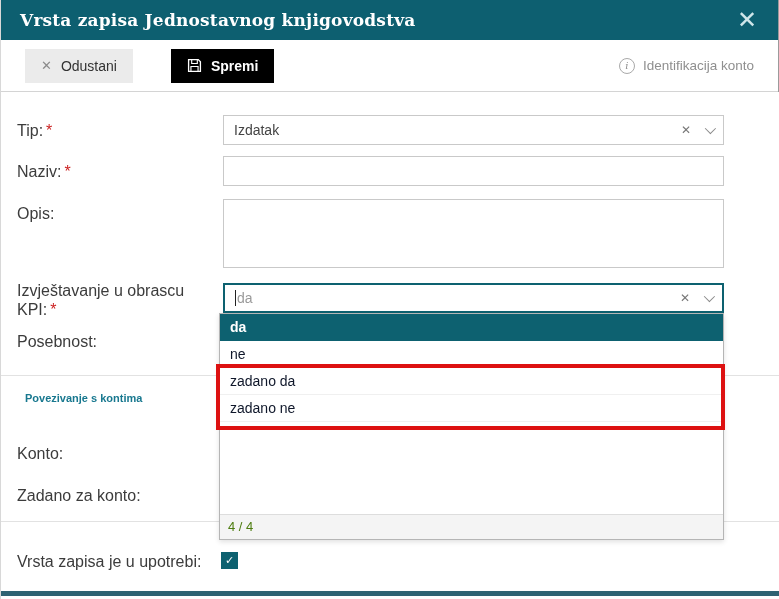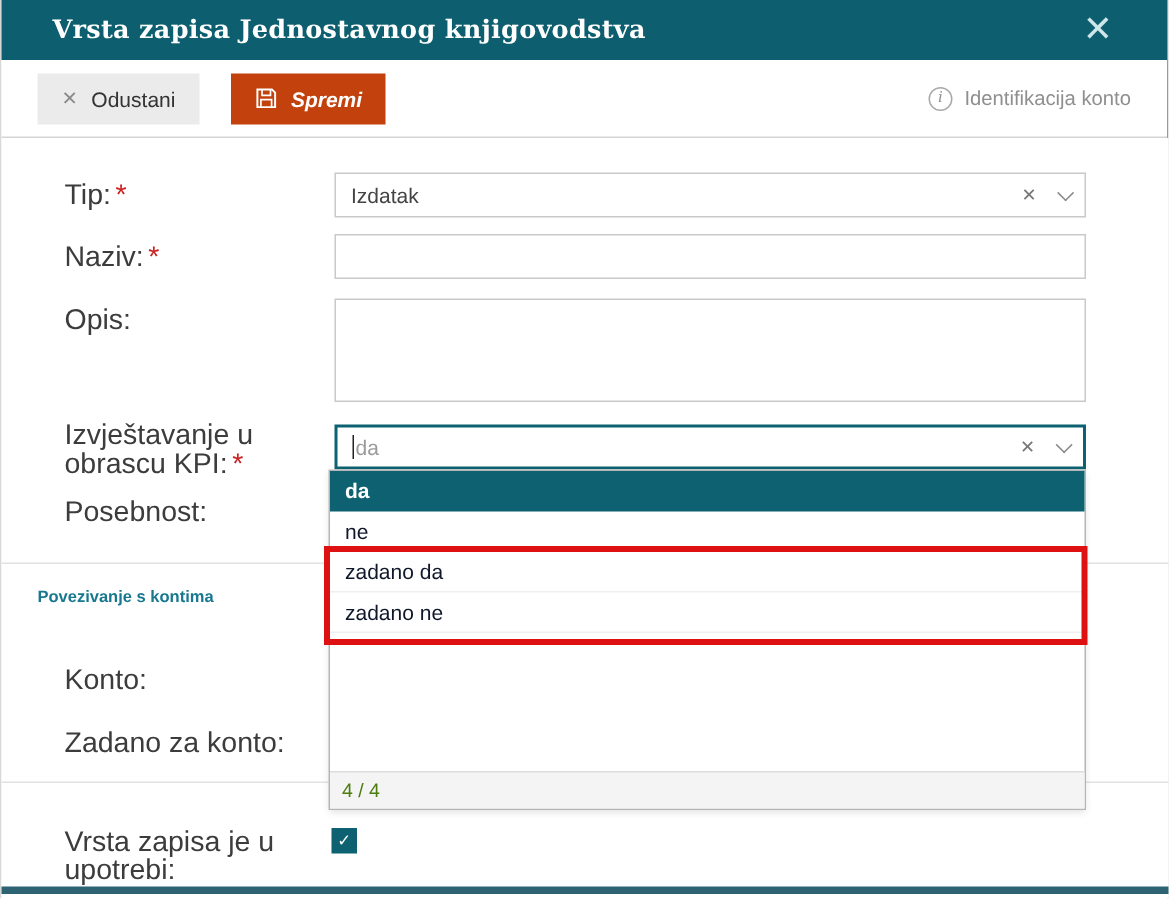--- a/index.html
+++ b/index.html
@@ -3,44 +3,44 @@
 <meta charset="utf-8">
 <style>
   * { margin:0; padding:0; box-sizing:border-box; }
   html,body { width:779px; height:599px; background:#fff; overflow:hidden;
               font-family:"Liberation Sans","DejaVu Sans",sans-serif; }
   .modal { position:relative; width:779px; height:599px; background:#fff;
            border-right:1px solid #9b9b9b; border-left:1px solid #d8d8d8; }
 
   
   .modal-header { height:40px; background:#0d5f70; display:flex; align-items:center;
-                  padding:0 34px; justify-content:space-between; }
+                  padding:0 19px; justify-content:space-between; }
   .modal-title { color:#fff; font-family:"DejaVu Serif","Liberation Serif",serif;
                  font-weight:bold; font-size:17px; letter-spacing:.2px; }
   .close-x { color:#cfe6ea; font-size:24px; font-weight:300; line-height:1;
              cursor:pointer; padding:0 2px; }
 
   
   .toolbar { height:52px; display:flex; align-items:center; padding:0 24px;
              border-bottom:1px solid #d4d4d4; background:#fff; }
   .btn { display:inline-flex; align-items:center; gap:9px; height:34px;
          padding:0 16px; border:none; font-size:14px; cursor:pointer;
          font-family:inherit; }
   .btn-cancel { background:#ebebeb; color:#333; }
   .btn-cancel .x-icon { color:#8a8a8a; font-size:13px; }
-  .btn-save { background:#c2410c; color:#fff; font-weight:bold; margin-left:21px;font-style:italic; }
+  .btn-save { background:#000000; color:#fff; font-weight:bold; margin-left:38px; }
   .ident { margin-left:auto; display:inline-flex; align-items:center; gap:8px;
            color:#8f8f8f; font-size:13.5px; cursor:pointer; }
   .info-ic { width:16px; height:16px; border:1px solid #a9a9a9; border-radius:50%;
              display:inline-flex; align-items:center; justify-content:center;
              font-size:10px; font-style:italic; font-family:"DejaVu Serif",serif; }
 
   
   .form { position:relative; width:779px; height:507px; background:#fff; }
-  .flabel { position:absolute; left:42px; font-size:19px; color:#3c3c3c;
+  .flabel { position:absolute; left:16px; font-size:16px; color:#3c3c3c;
             width:185px; line-height:19px; }
   .req { color:#cc2222; margin-left:3px; }
   .ctrl { position:absolute; left:222px; width:501px; background:#fff;
           border:1px solid #c9c9c9; font-size:14px; color:#444; }
   .select-box { height:30px; display:flex; align-items:center; padding:0 10px; }
   .select-box .val { flex:1; }
   .clear-x { color:#777; font-size:12px; font-weight:bold; margin-right:14px; cursor:pointer; }
   .chev { width:8px; height:8px; border-right:1.6px solid #8a8a8a;
           border-bottom:1.6px solid #8a8a8a; transform:rotate(45deg) translateY(-2px);
           cursor:pointer; }

